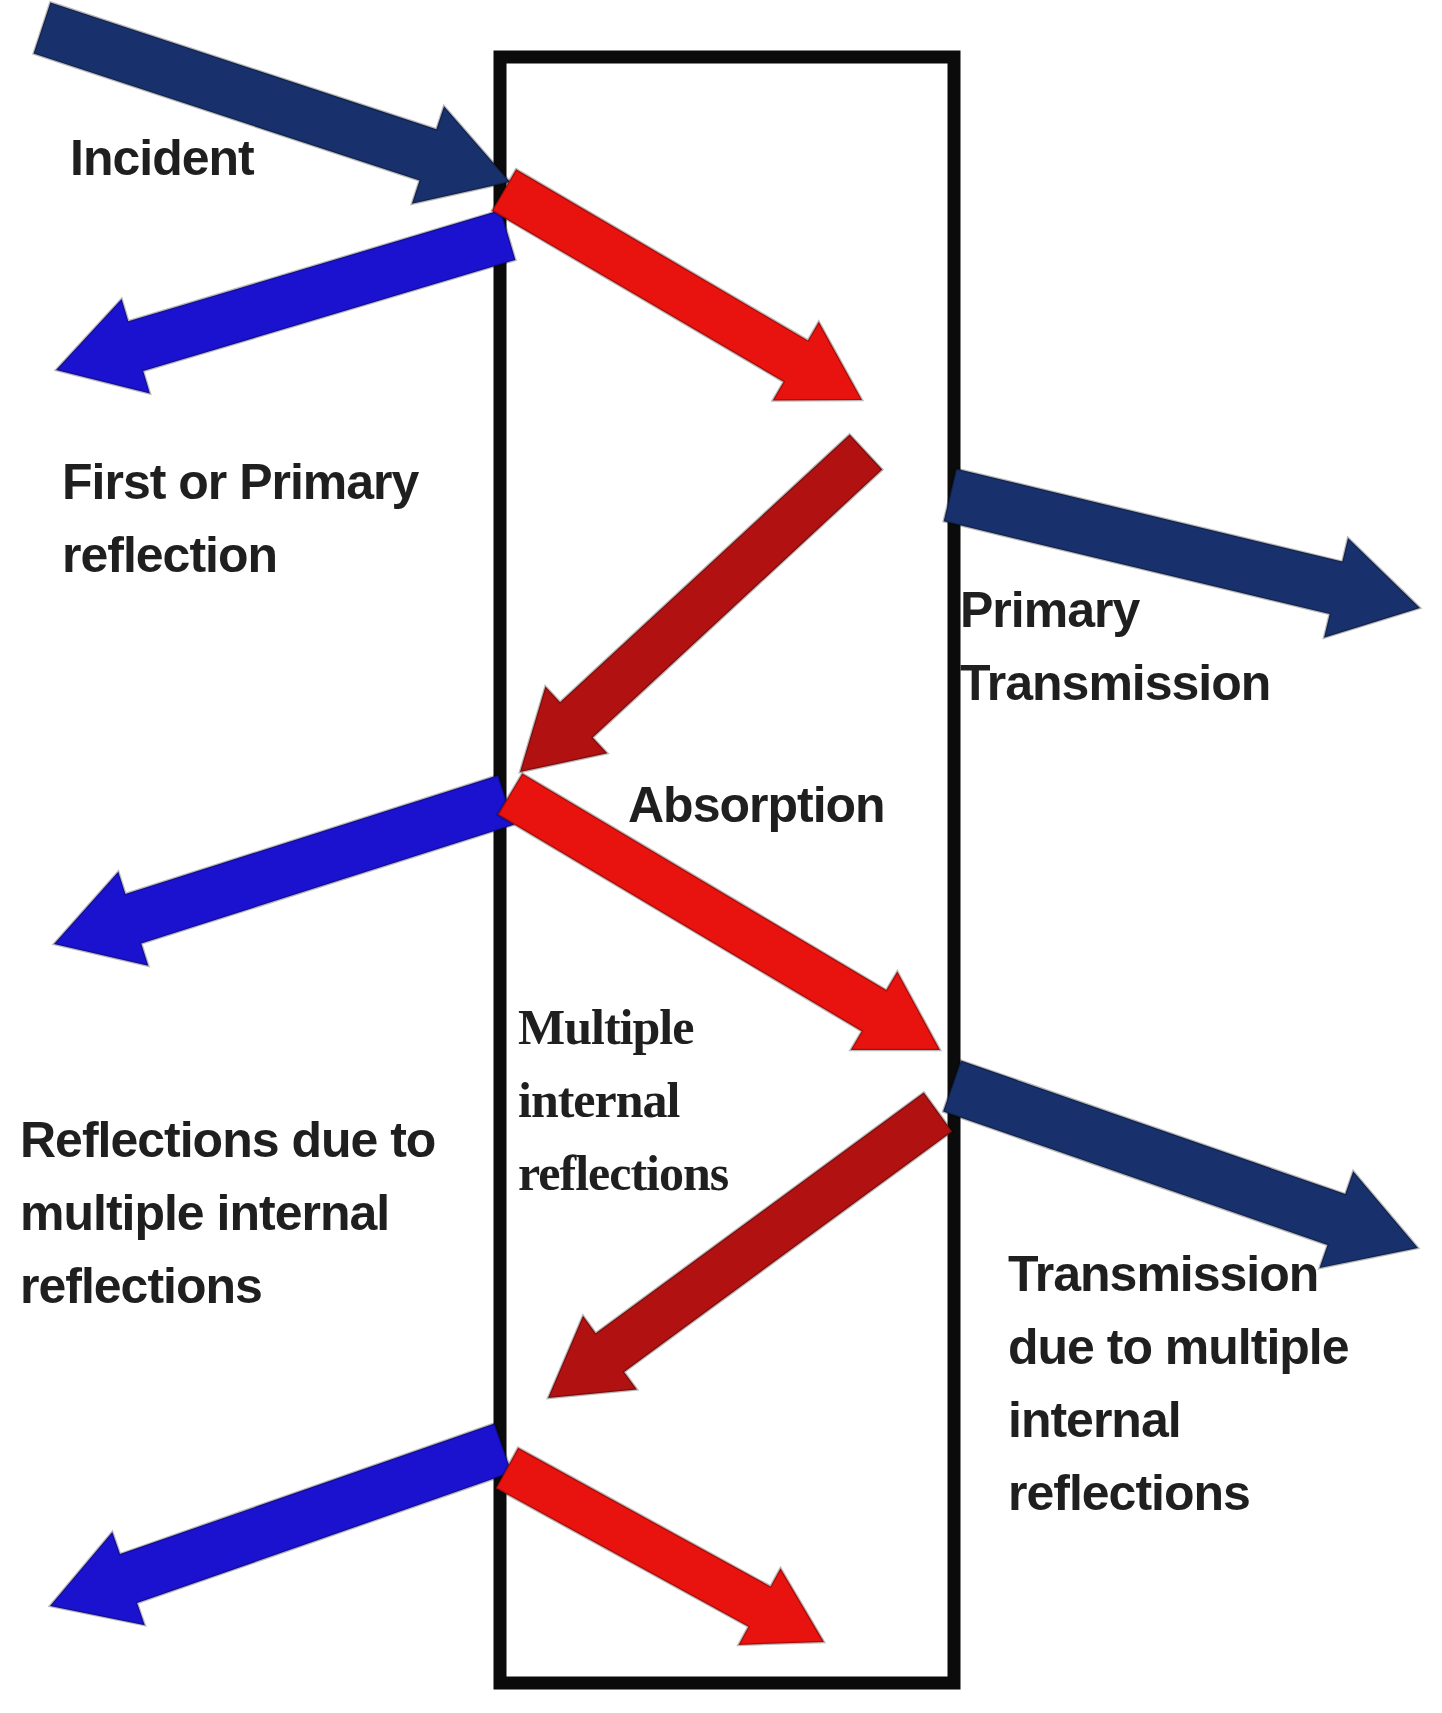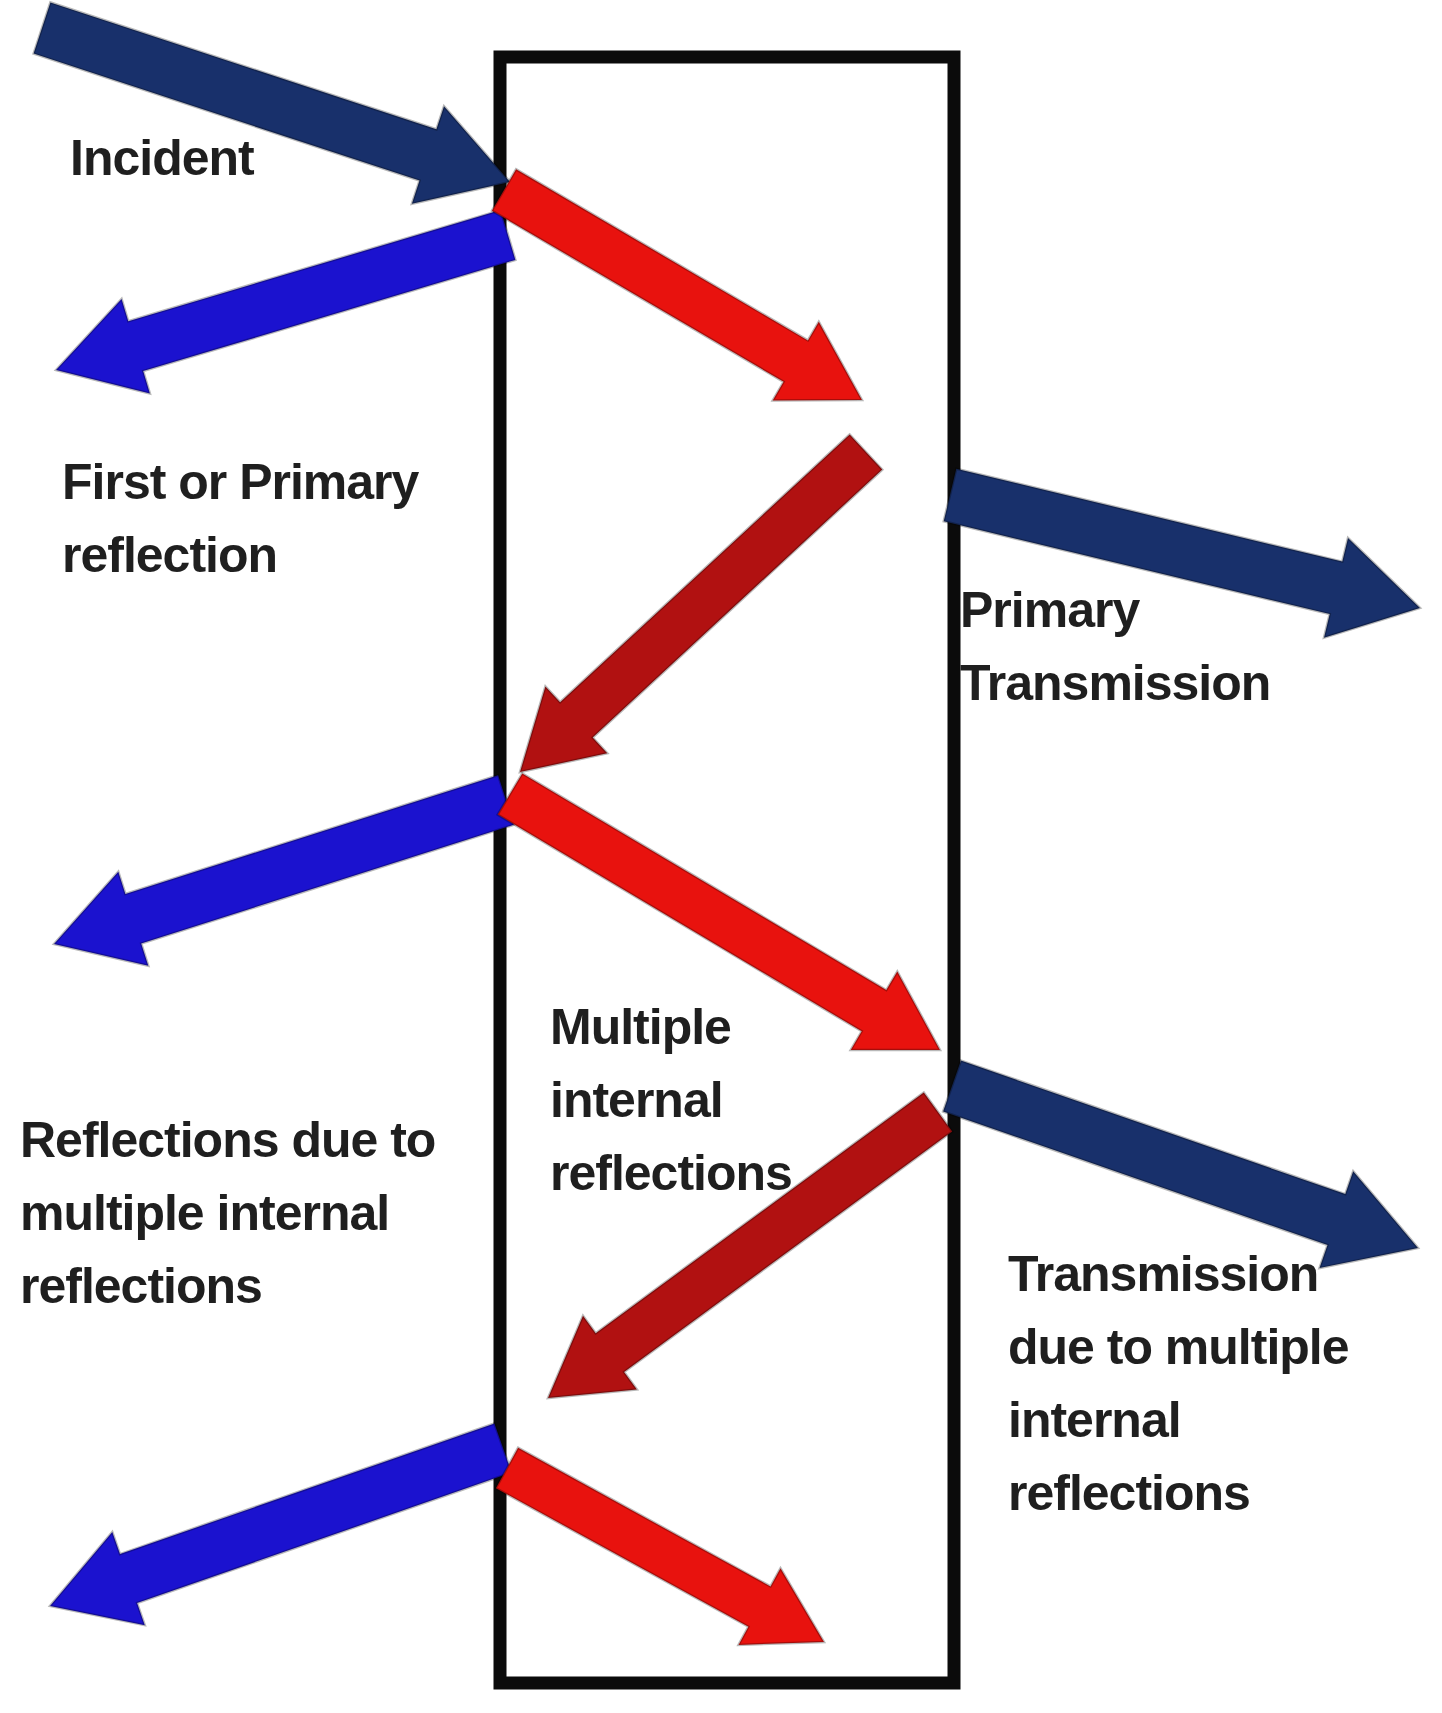--- a/index.html
+++ b/index.html
@@ -22,21 +22,21 @@
     font-size:50px;
     line-height:73px;
     letter-spacing:-1px;
     color:#1f1f1f;
     white-space:pre-line;
   }
   #label-incident{left:70px;top:122px;}
   #label-first-reflection{left:62px;top:446px;}
   #label-primary-transmission{left:960px;top:574px;}
   #label-absorption{left:628px;top:769px;}
-  #label-multiple-internal{left:550px;top:991px;}
+  #label-multiple-internal{left:518px;top:991px;font-family:Liberation Serif, serif;}
   #label-reflections-multiple{left:20px;top:1104px;}
   #label-transmission-multiple{left:1008px;top:1238px;}
 </style>
 </head>
 <body>
 
 <div class="stage">
 
   <svg width="1442" height="1713" viewBox="0 0 1442 1713" xmlns="http://www.w3.org/2000/svg">
     <rect class="slab" x="500" y="57" width="454" height="1626"></rect>
@@ -56,20 +56,21 @@
   </svg>
 
   <div class="label" id="label-first-reflection">First or Primary
 reflection</div>
 
   <div class="label" id="label-incident">Incident</div>
 
   <div class="label" id="label-primary-transmission">Primary
 Transmission</div>
 
+  <div class="label" id="label-absorption">Absorption</div>
 
   <div class="label" id="label-multiple-internal">Multiple
 internal
 reflections</div>
 
   <div class="label" id="label-reflections-multiple">Reflections due to
 multiple internal
 reflections</div>
 
   <div class="label" id="label-transmission-multiple">Transmission

